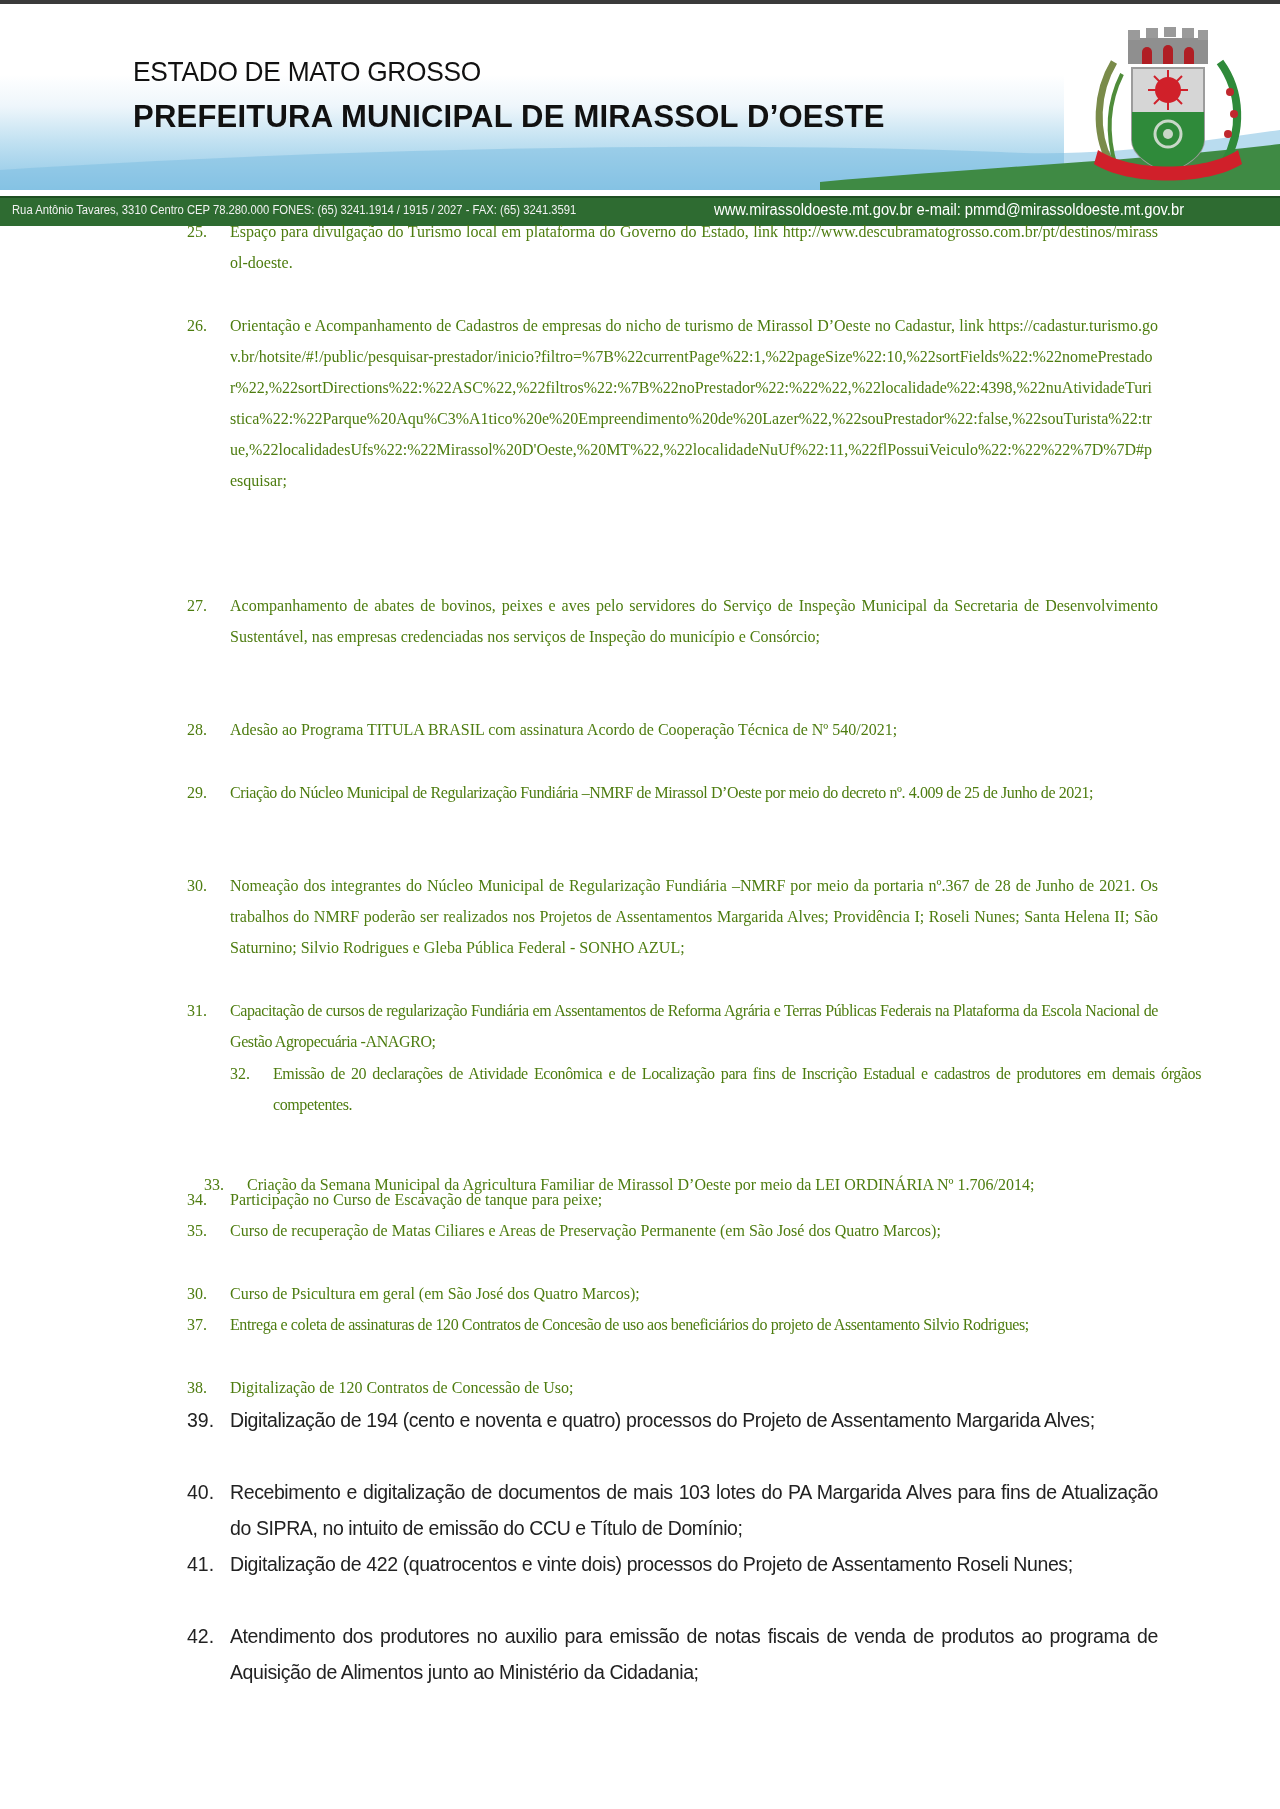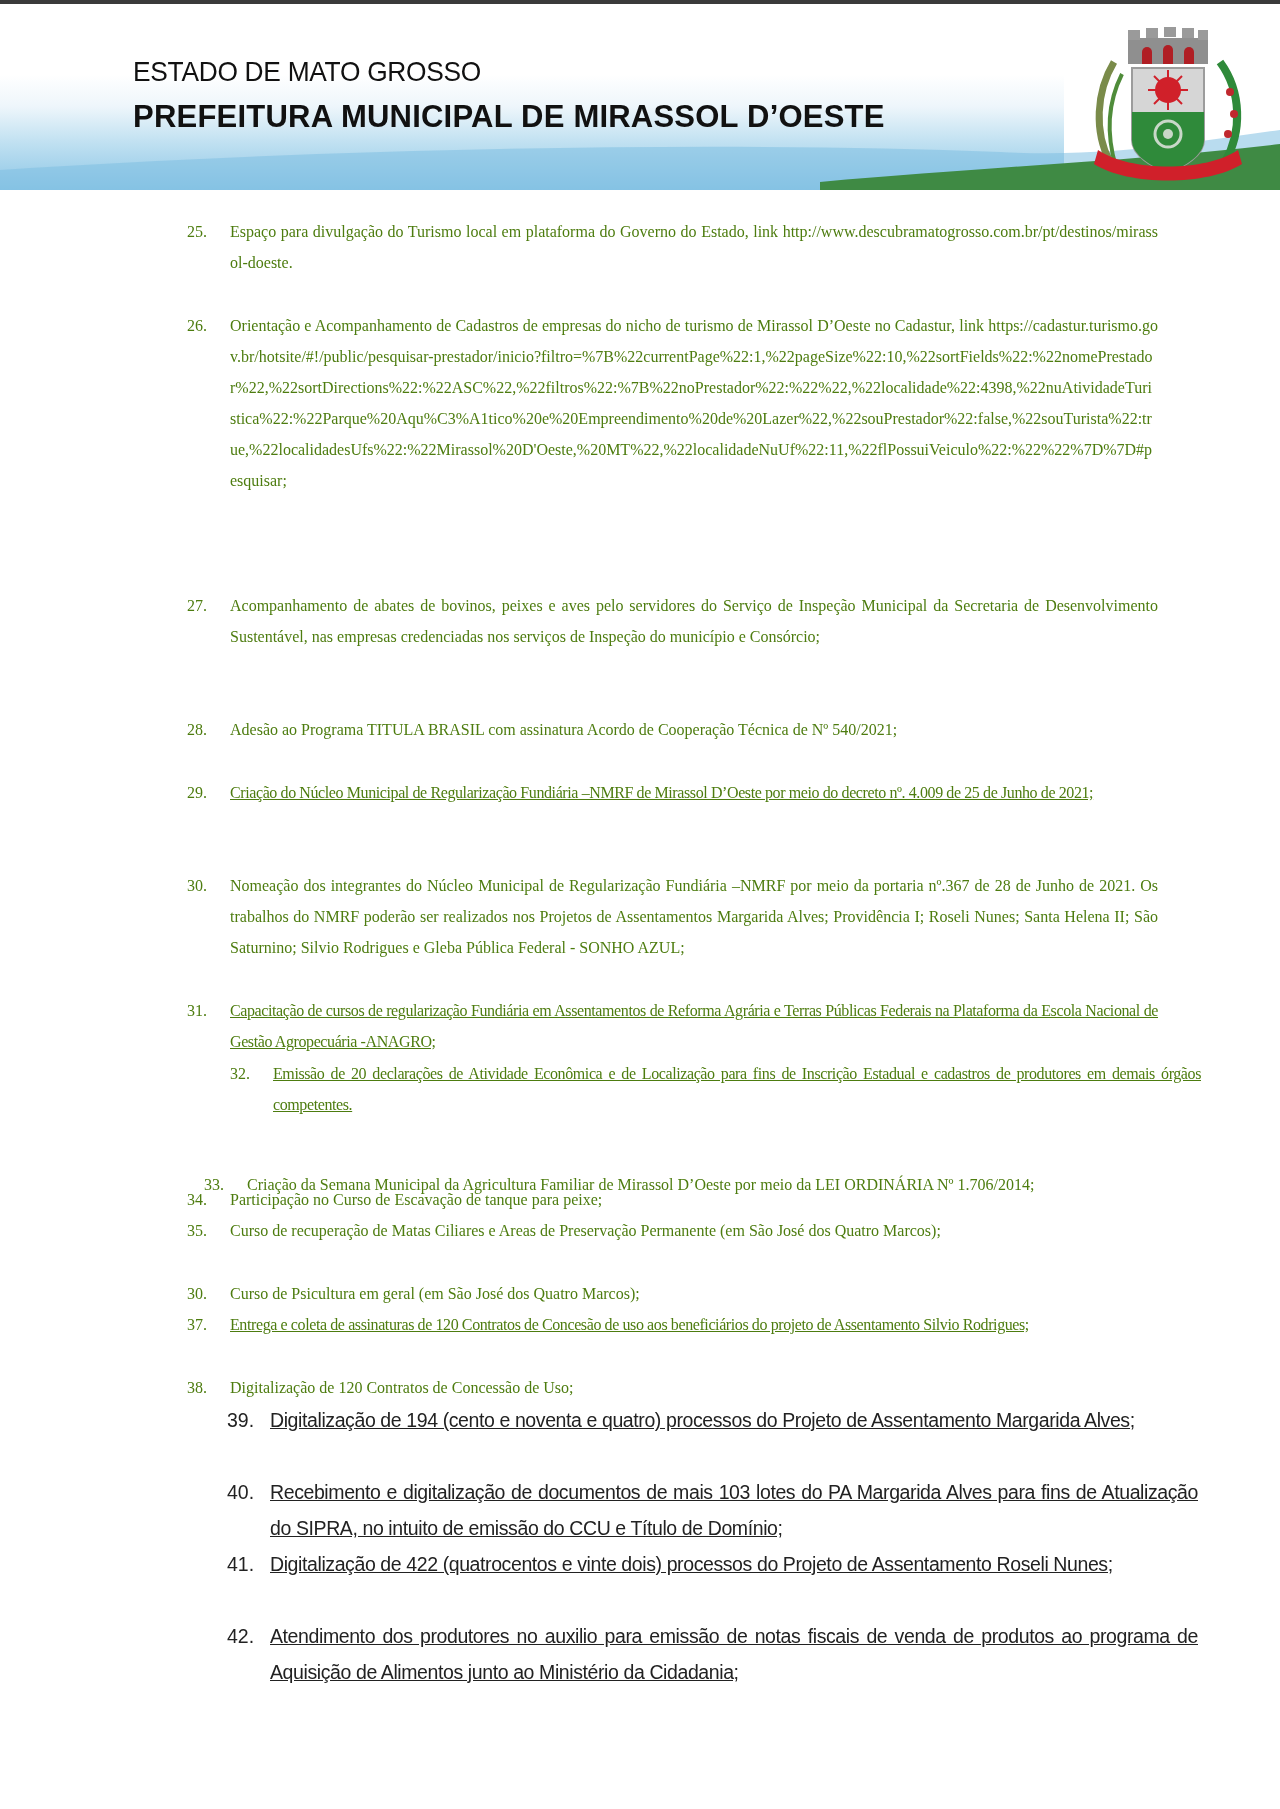--- a/index.html
+++ b/index.html
@@ -18,22 +18,22 @@
     border-top:2px solid #1f4f22; }
   .footerbar .addr { position:absolute; left:12px; top:5px; font-family:"Liberation Sans", sans-serif;
     font-size:12.5px; color:#f1f1f1; white-space:nowrap; transform:scaleX(0.9); transform-origin:left; }
   .footerbar .web { position:absolute; left:714px; top:3px; font-family:"Liberation Sans", sans-serif;
     font-size:16px; color:#ffffff; white-space:nowrap; transform:scaleX(0.92); transform-origin:left; }
   .content { position:absolute; left:0; top:216px; width:1280px; }
   .item { position:absolute; left:187px; width:971px; font-family:"Liberation Serif", serif;
     font-size:16px; line-height:31px; color:#4d7c0f; }
   .item .num { position:absolute; left:0; top:0; width:40px; }
   .item .txt { display:block; margin-left:43px; text-align:justify; }
-  .item.sans { font-family:"Liberation Sans", sans-serif; font-size:19.5px; line-height:36px; color:#222;margin-left:40px; }
-  .item.narrow .txt { letter-spacing:-0.4px;text-decoration:underline; }
+  .item.sans { font-family:"Liberation Sans", sans-serif; font-size:19.5px; line-height:36px; color:#222; }
+  .item.narrow .txt { letter-spacing:-0.4px; }
   .url { word-break:break-all; }
 </style>
 </head>
 <body>
 
 <div class="page">
   <div class="topline"></div>
 
   <div class="header">
     <svg class="wave" viewBox="0 0 1280 60" preserveAspectRatio="none">
@@ -72,20 +72,24 @@
         <line x1="74" y1="54" x2="102" y2="82"></line>
           <line x1="102" y1="54" x2="74" y2="82"></line>
       </g>
       <circle cx="88" cy="112" r="13" fill="none" stroke="#c8d8c8" stroke-width="3"></circle>
       <circle cx="88" cy="112" r="5" fill="#c8d8c8"></circle>
 
       <path d="M18,128 C50,150 126,150 158,128 L162,142 C128,164 48,164 14,142 Z" fill="#d0202a"></path>
     </svg>
   </div>
 
+  <div class="footerbar">
+    <span class="addr">Rua Antônio Tavares, 3310 Centro CEP 78.280.000   FONES: (65) 3241.1914 / 1915 / 2027 - FAX: (65) 3241.3591</span>
+    <span class="web">www.mirassoldoeste.mt.gov.br  e-mail: pmmd@mirassoldoeste.mt.gov.br</span>
+  </div>
 
   <div class="content">
     <div class="item" style="top:0px;">
       <span class="num">25.</span>
       <span class="txt url">Espaço para divulgação do Turismo local em plataforma do Governo do Estado, link http://www.descubramatogrosso.com.br/pt/destinos/mirassol-doeste.</span>
     </div>
     <div class="item" style="top:94px;">
       <span class="num">26.</span>
       <span class="txt url">Orientação e Acompanhamento de Cadastros de empresas do nicho de turismo de Mirassol D’Oeste no Cadastur, link https://cadastur.turismo.gov.br/hotsite/#!/public/pesquisar-prestador/inicio?filtro=%7B%22currentPage%22:1,%22pageSize%22:10,%22sortFields%22:%22nomePrestador%22,%22sortDirections%22:%22ASC%22,%22filtros%22:%7B%22noPrestador%22:%22%22,%22localidade%22:4398,%22nuAtividadeTuristica%22:%22Parque%20Aqu%C3%A1tico%20e%20Empreendimento%20de%20Lazer%22,%22souPrestador%22:false,%22souTurista%22:true,%22localidadesUfs%22:%22Mirassol%20D'Oeste,%20MT%22,%22localidadeNuUf%22:11,%22flPossuiVeiculo%22:%22%22%7D%7D#pesquisar;</span>
     </div>

